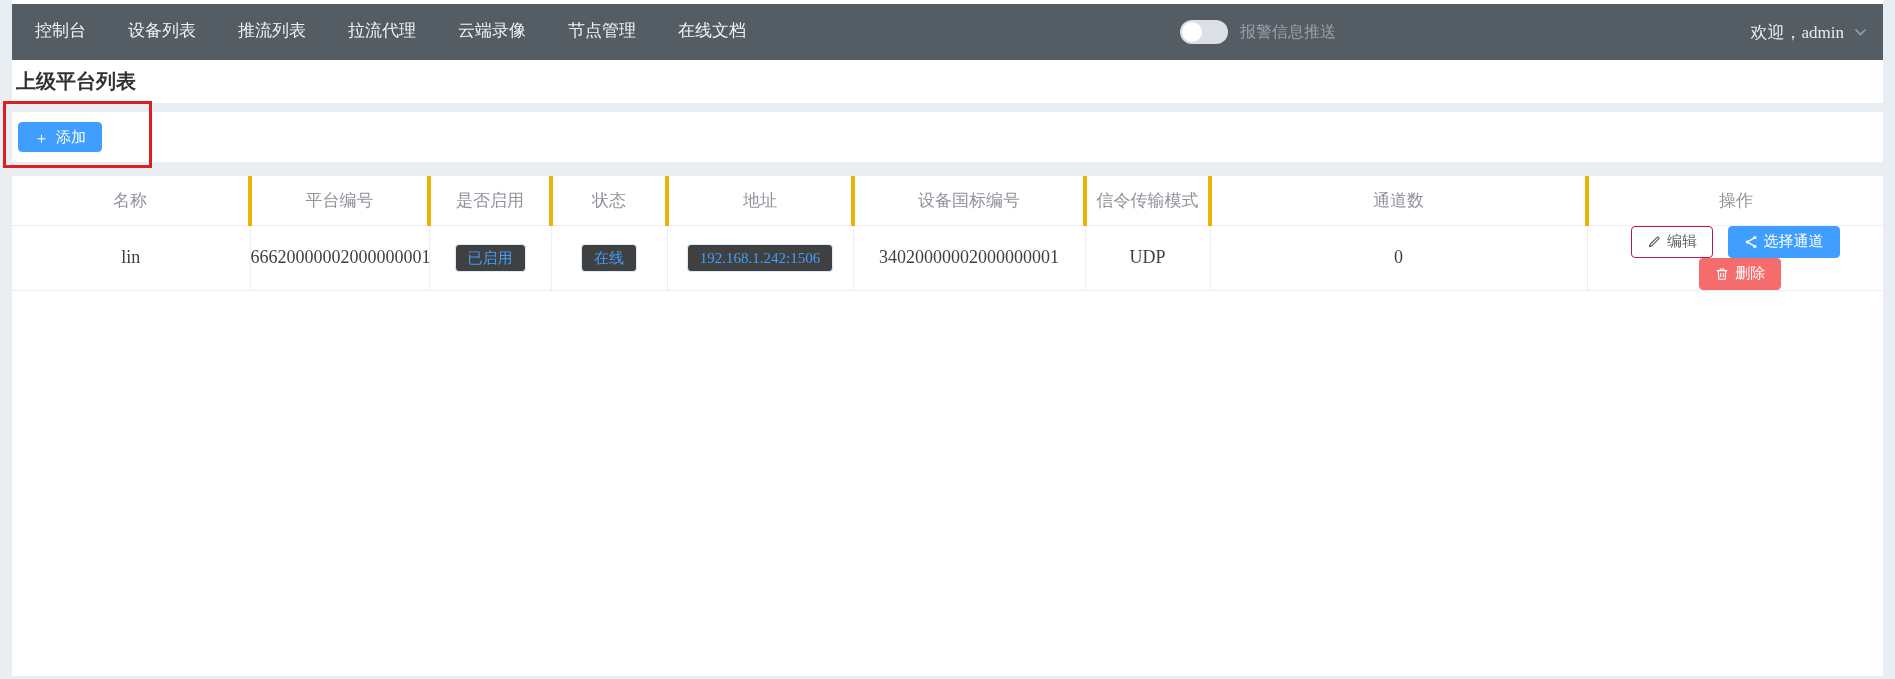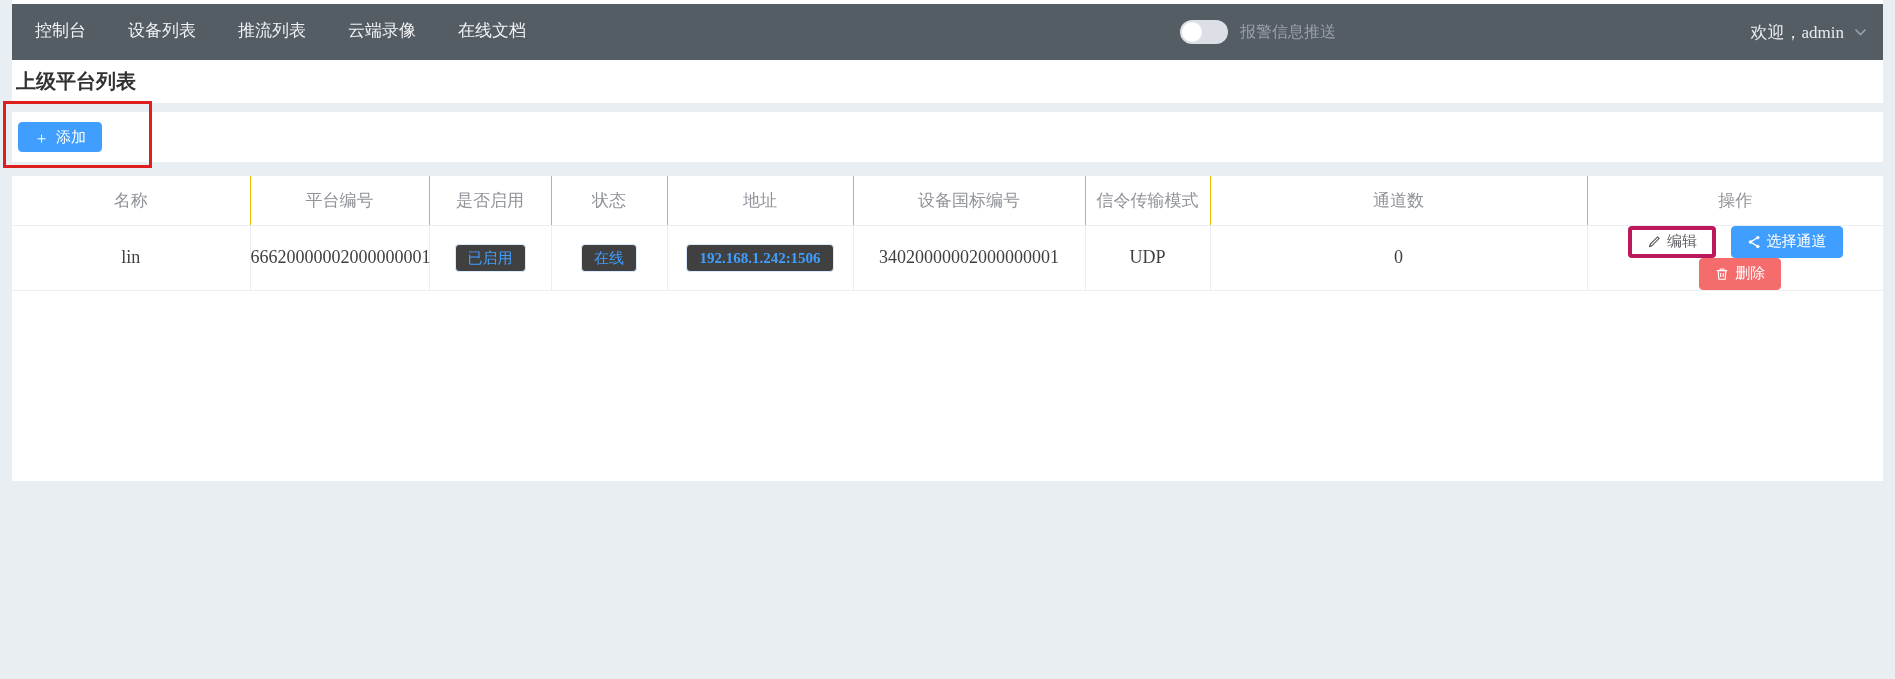--- a/index.html
+++ b/index.html
@@ -1,18 +1,18 @@
 <!DOCTYPE html>
 <html><head>
 <meta charset="utf-8">
 <style>
   * { margin:0; padding:0; box-sizing:border-box; }
   html,body { background:#e9eef3; }
   body { font-family:"Liberation Sans", sans-serif; }
-  .page { position:relative; width:1895px; height:481px; background:#e9eef3; overflow:hidden; }
+  .page { position:relative; width:1895px; height:679px; background:#e9eef3; overflow:hidden; }
   .content { margin:0 12px; }
 
   
   .nav-card { background:#fff; padding-top:4px; }
   .navbar { position:relative; height:56px; background:#545c64; display:flex; align-items:stretch; }
   .nav-items { display:flex; align-items:stretch; padding-left:2px; }
   .nav-item { display:flex; align-items:center; padding:0 19px; margin:0 2px; font-size:17px;
               color:#f1f2f3; cursor:pointer; border-bottom:3px solid transparent; white-space:nowrap; }
   .nav-item.active { color:#ffd04b; border-bottom-color:#ffd04b; }
 
@@ -32,57 +32,59 @@
   .toolbar-card { margin-top:9px; height:50px; background:#fff; display:flex; align-items:center; padding-left:6px; }
   .add-btn { display:inline-flex; align-items:center; gap:7px; height:30px; padding:0 15px;
              background:#409eff; color:#fff; border:1px solid #409eff; border-radius:4px;
              font-size:15px; cursor:pointer; font-family:"Liberation Sans", sans-serif; }
   .add-btn .plus { font-size:15px; line-height:1; }
 
   
   .table-card { margin-top:14px; height:500px; background:#fff; }
   table { width:100%; border-collapse:collapse; table-layout:fixed; }
   th { height:49px; font-size:17px; font-weight:500; color:#909399; text-align:center;
-       border-bottom:1px solid #ebeef5; border-right:1px solid #eab308; background:#fff; }
+       border-bottom:1px solid #ebeef5; border-right:4px solid #eab308; background:#fff; }
   th:last-child { border-right:none;border-radius:16px; }
   td { height:53px; font-size:17px; color:#4c4c4c; text-align:center;
        border-bottom:1px solid #ebeef5; border-right:1px solid #ebeef5; }
   td:last-child { border-right:none; }
   .serif { font-family:"Liberation Serif", serif; font-size:18px; color:#3f3f3f; }
 
   .tag { display:inline-block; height:28px; line-height:26px; padding:0 12px; font-size:15px;
          color:#409eff; background:#404040; border:1px solid #d9ecff; border-radius:4px; }
-  .tag.serif { font-size:15px; color:#409eff;font-weight:bold; }
+  .tag.serif { font-size:15px; color:#409eff; }
 
   .row-btn { display:inline-flex; align-items:center; gap:6px; height:32px; padding:0 15px;
              border-radius:4px; font-size:15px; cursor:pointer; vertical-align:middle;
              font-family:"Liberation Sans", sans-serif; }
   .row-btn + .row-btn { margin-left:10px; }
-  .btn-plain { background:#fff; border:4px solid #be185d; color:#606266; }
+  .btn-plain { background:#fff; border:1px solid #be185d; color:#606266; }
   .btn-primary { background:#409eff; border:1px solid #409eff; color:#fff; }
   .btn-danger { background:#f56c6c; border:1px solid #f56c6c; color:#fff; }
   .row-btn svg { display:block; }
 
   
   .annotation-box { position:absolute; left:3px; top:101px; width:149px; height:67px;
                     border:3px solid #dd1f1f; pointer-events:none; }
 </style>
 </head>
 <body>
 
 <div class="page">
   <div class="content">
 
     <div class="nav-card">
       <nav class="navbar">
         <div class="nav-items">
           <div class="nav-item">控制台</div>
           <div class="nav-item">设备列表</div>
           <div class="nav-item">推流列表</div>
+          <div class="nav-item">拉流代理</div>
           <div class="nav-item">云端录像</div>
+          <div class="nav-item">节点管理</div>
           <div class="nav-item">在线文档</div>
         </div>
 
         <div class="alarm-group">
           <div class="switch">
             <div class="knob"></div>
           </div>
           <span class="switch-label">报警信息推送</span>
         </div>
 

